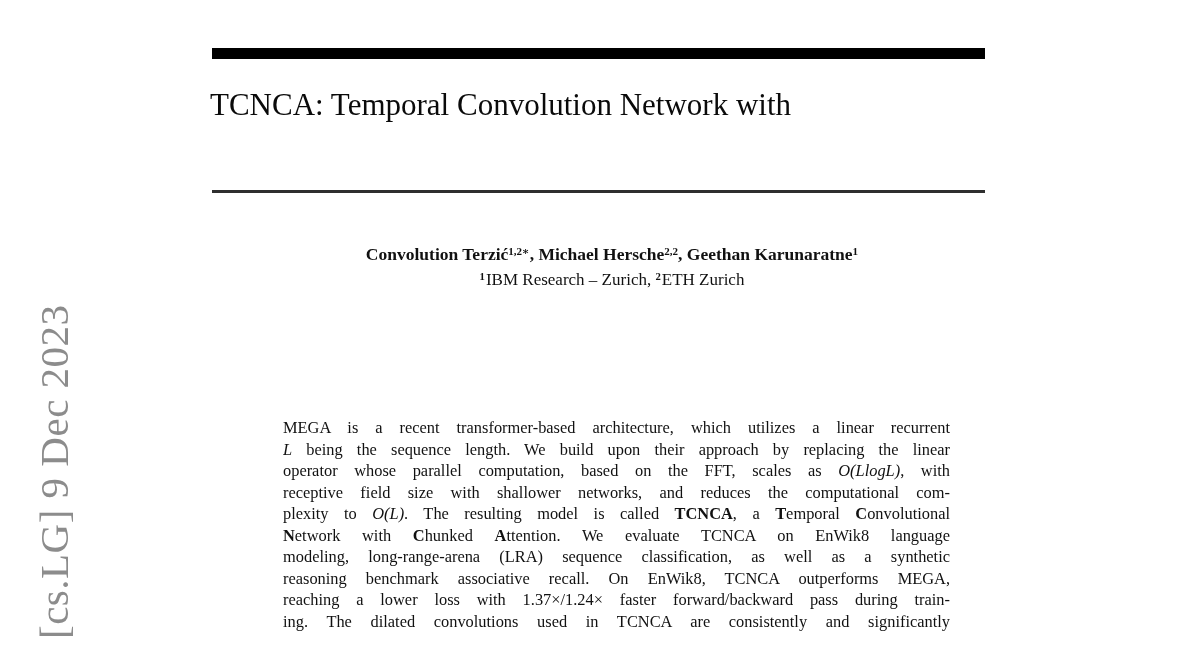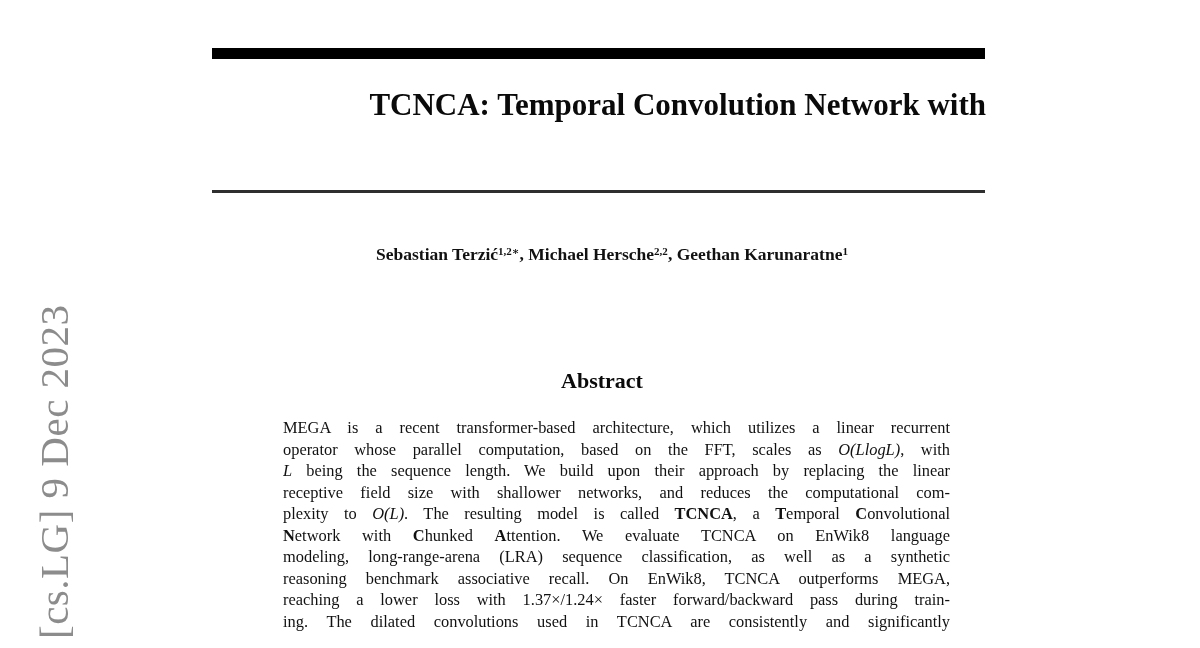--- a/index.html
+++ b/index.html
@@ -27,22 +27,22 @@
 
   .rule-top {
     position: absolute;
     left: 212px; top: 48px;
     width: 773px; height: 11px;
     background: #000000;
   }
   .paper-title {
     position: absolute;
     left: 210px; top: 86px; width: 776px;
-    text-align: right;
-    font-weight: bold;
+    text-align: left;
+    font-weight: normal;
     font-size: 31px;
     line-height: 38px;
     color: #0a0a0a;
   }
   .rule-bottom {
     position: absolute;
     left: 212px; top: 190px;
     width: 773px; height: 3px;
     background: #2f2f2f;
   }
@@ -97,29 +97,29 @@
 
   <div class="rule-top"></div>
 
   <div class="paper-title">
     <div>TCNCA: Temporal Convolution Network with</div>
   </div>
 
   <div class="rule-bottom"></div>
 
   <div class="authors-block">
-    <div class="author-line"><span>Sebastian Terzić</span><sup>1,2∗</sup>, <span>Michael Hersche</span><sup>2,2</sup>, <span>Geethan Karunaratne</span><sup>1</sup></div>
+    <div class="author-line"><span>Convolution Terzić</span><sup>1,2∗</sup>, <span>Michael Hersche</span><sup>2,2</sup>, <span>Geethan Karunaratne</span><sup>1</sup></div>
+    <div class="affiliation-line"><sup>1</sup><span>IBM Research – Zurich</span>, <sup>2</sup><span>ETH Zurich</span></div>
   </div>
 
-  <div class="abstract-heading">Abstract</div>
 
   <div class="abstract-body">
       <div class="abs-line">MEGA is a recent transformer-based architecture, which utilizes a linear recurrent</div>
+      <div class="abs-line"><i>L</i> being the sequence length. We build upon their approach by replacing the linear</div>
       <div class="abs-line">operator whose parallel computation, based on the FFT, scales as <i>O(LlogL)</i>, with</div>
-      <div class="abs-line"><i>L</i> being the sequence length. We build upon their approach by replacing the linear</div>
       <div class="abs-line">receptive field size with shallower networks, and reduces the computational com-</div>
       <div class="abs-line">plexity to <i>O(L)</i>. The resulting model is called <b>TCNCA</b>, a <b>T</b>emporal <b>C</b>onvolutional</div>
       <div class="abs-line"><b>N</b>etwork with <b>C</b>hunked <b>A</b>ttention. We evaluate TCNCA on EnWik8 language</div>
       <div class="abs-line">modeling, long-range-arena (LRA) sequence classification, as well as a synthetic</div>
       <div class="abs-line">reasoning benchmark associative recall. On EnWik8, TCNCA outperforms MEGA,</div>
       <div class="abs-line">reaching a lower loss with 1.37×/1.24× faster forward/backward pass during train-</div>
       <div class="abs-line">ing. The dilated convolutions used in TCNCA are consistently and significantly</div>
     </div>
 
 </div>

